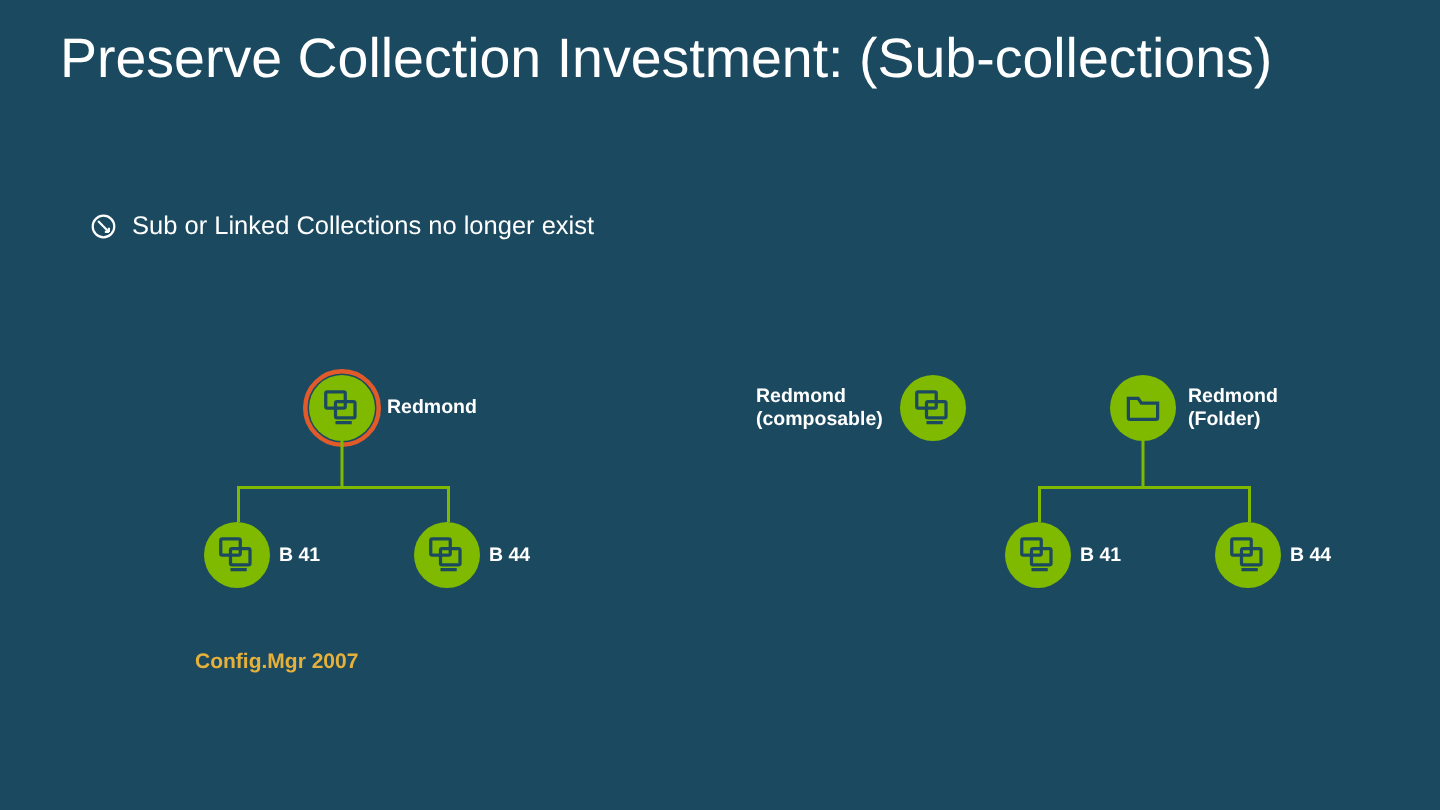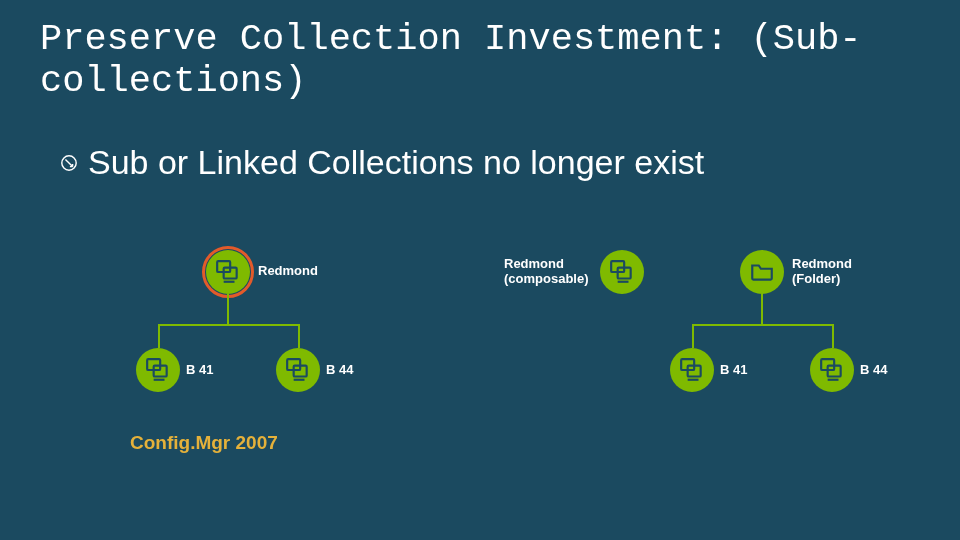--- a/index.html
+++ b/index.html
@@ -10,27 +10,26 @@
     color: #fff;
     position: relative;
   }
   .title {
     position: absolute;
     left: 40px;
     top: 18px;
     font-size: 37px;
     font-weight: 400;
     color: #fff;
-    font-family: Liberation Mono, monospace;
   }
   .bullets {
     position: absolute;
     left: 60px;
     top: 140px;
-    font-size: 34px;
+    font-size: 17px;
     color: #fff;
     font-weight: 400;
   }
   .bullets .row {
     display: flex;
     align-items: center;
     line-height: 1.35;
   }
   .bullets .marker {
     width: 18px;
@@ -77,21 +76,21 @@
     position: absolute;
     font-size: 13px;
     font-weight: 700;
     color: #fff;
     line-height: 1.15;
     white-space: pre;
   }
 
   .caption {
     position: absolute;
-    font-size: 19px;
+    font-size: 14px;
     font-weight: 700;
     color: #e5b13a;
   }
 </style>
 </head>
 <body>
 
 <div class="title">Preserve Collection Investment: (Sub-collections)</div>
 
 <div class="bullets">

